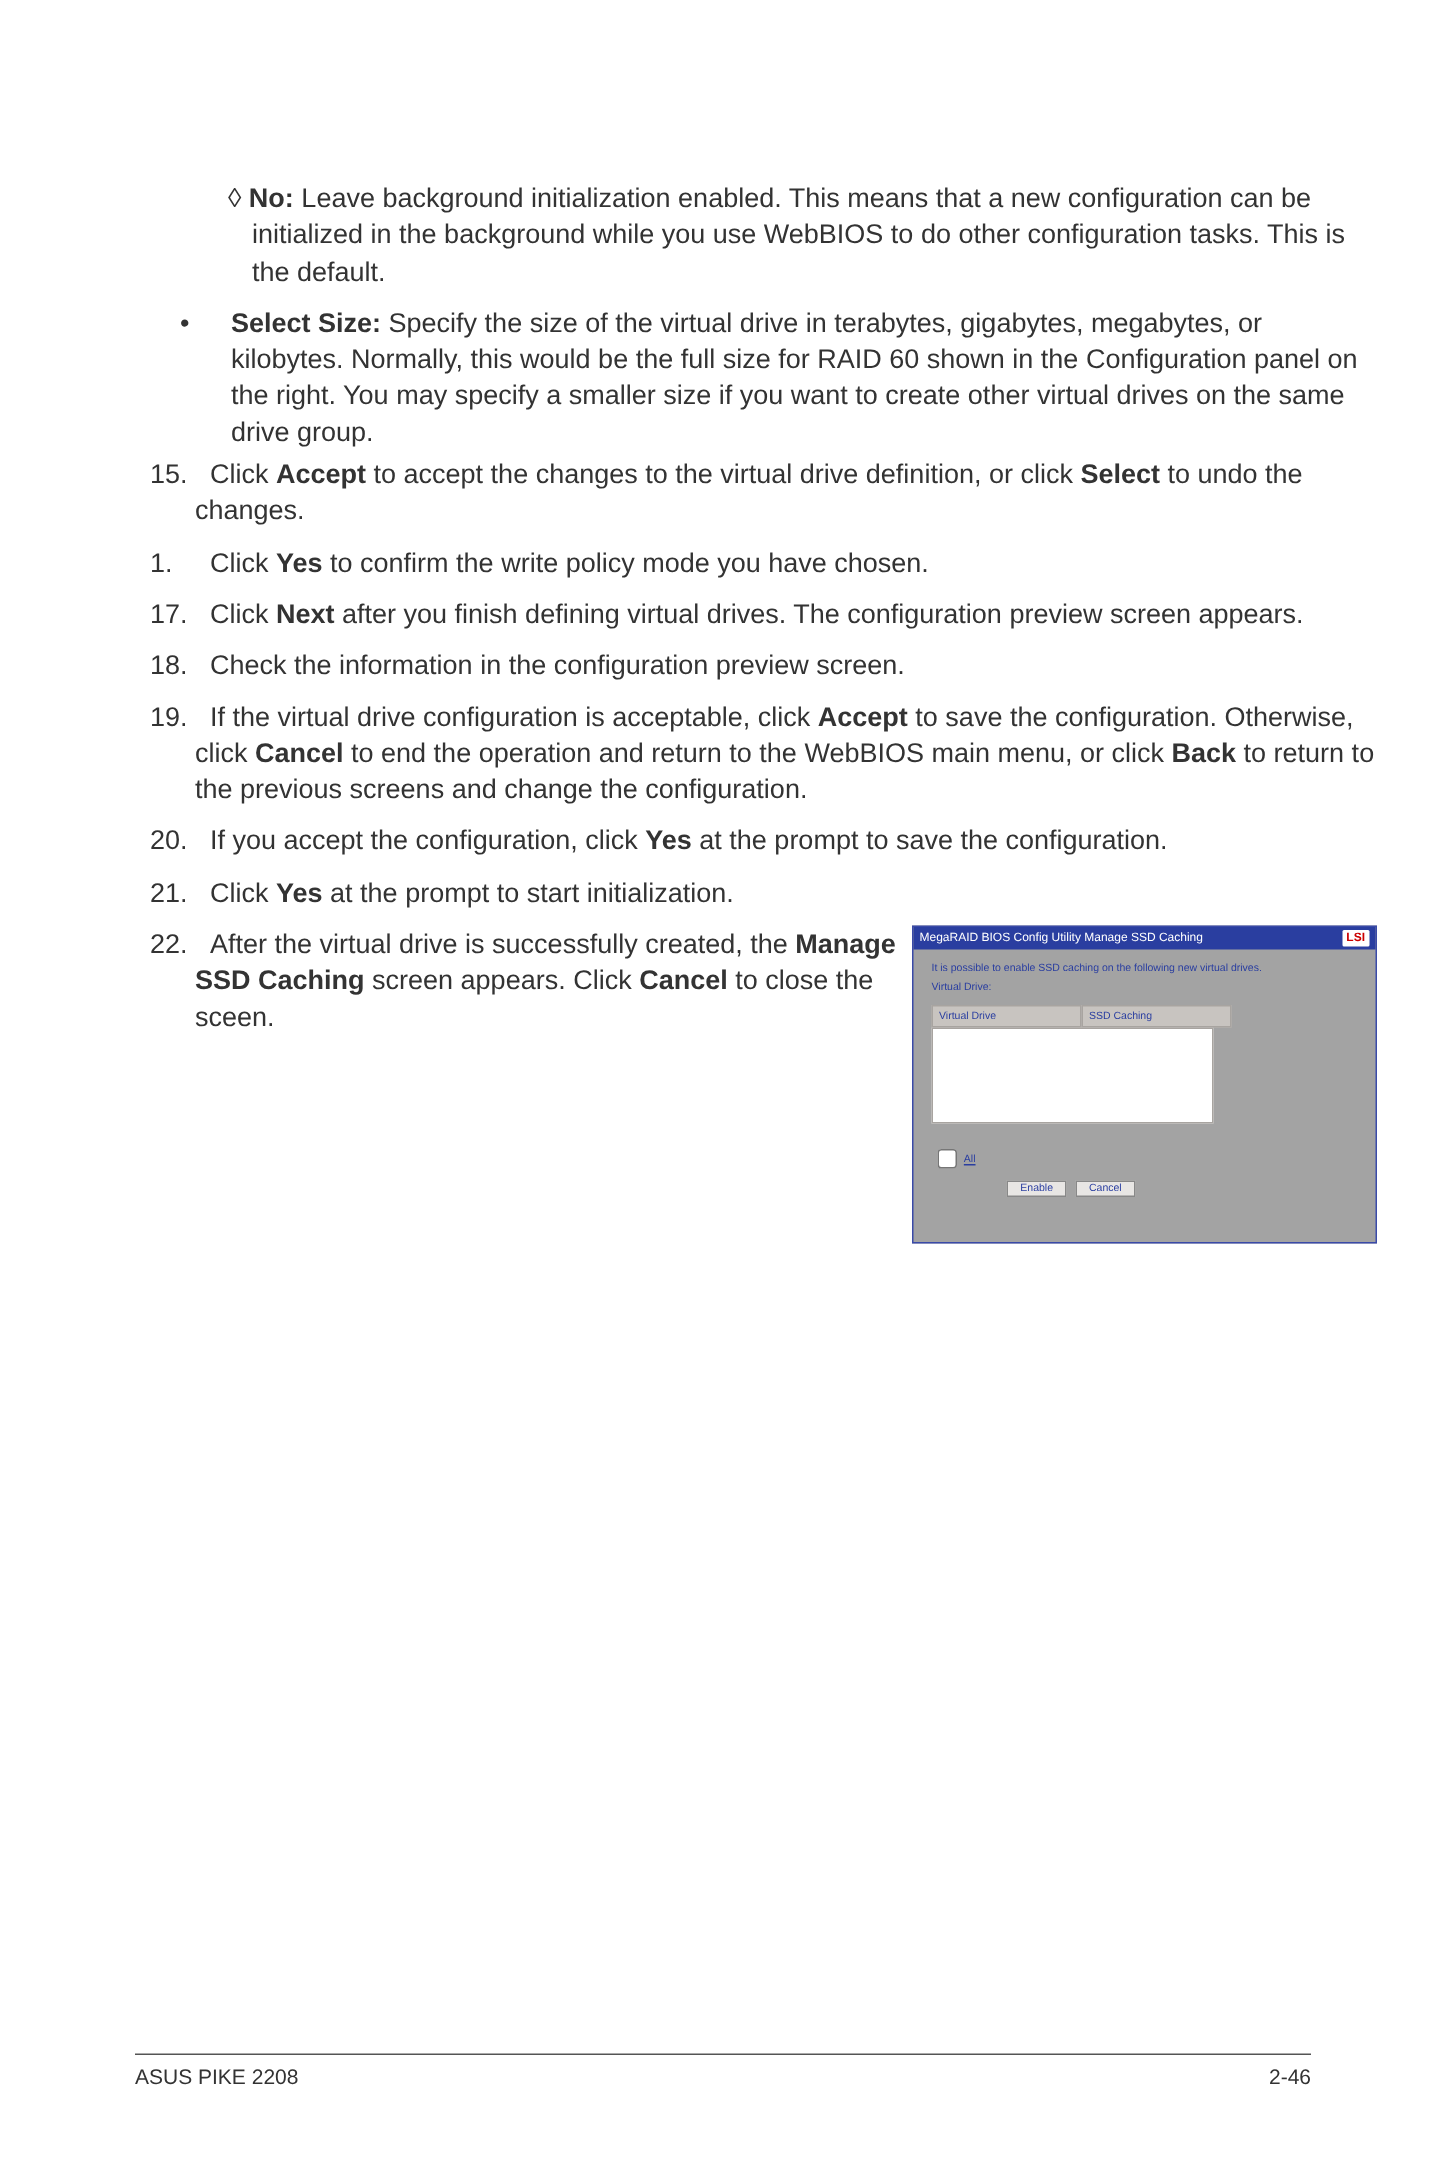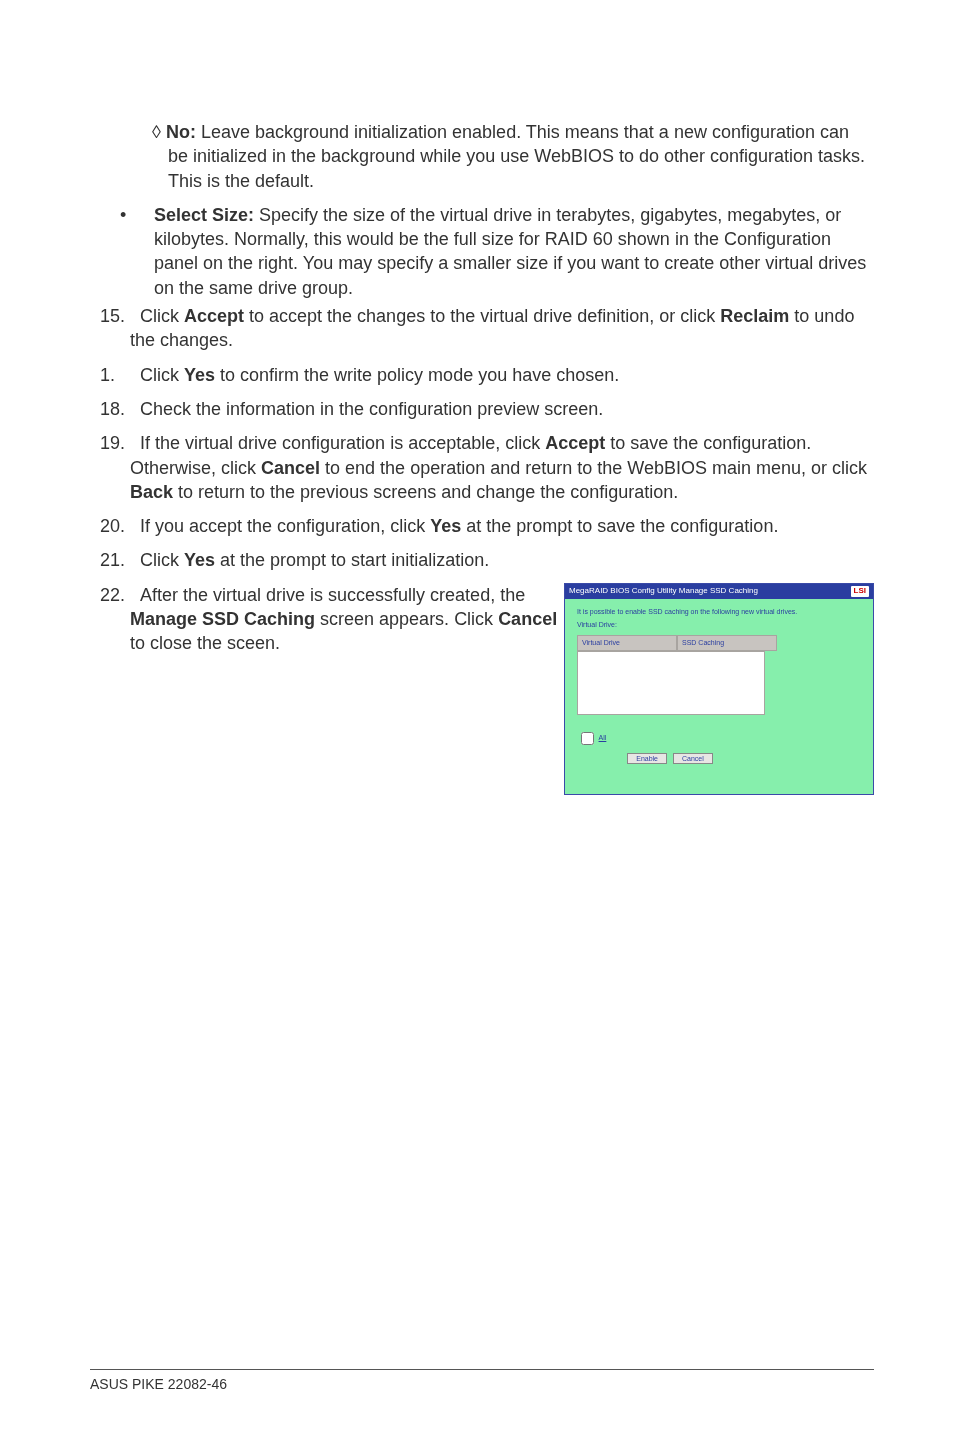--- a/index.html
+++ b/index.html
@@ -7,21 +7,21 @@
     padding: 0;
     background: #fff;
     font-family: Arial, Helvetica, sans-serif;
     color: #333;
     width: 954px;
     height: 1438px;
     box-sizing: border-box;
     position: relative;
   }
   .page {
-    padding: 120px 80px 0 90px;
+    padding: 120px 36px 0 90px;
     font-size: 18px;
     line-height: 1.35;
   }
   .indent-hang-sub2 {
     padding-left: 78px;
     text-indent: -16px;
     margin-bottom: 10px;
   }
   .bullet-dot {
     padding-left: 64px;
@@ -34,21 +34,21 @@
     text-indent: -40px;
     margin-bottom: 10px;
   }
   .num-item .num { display:inline-block; width:40px; text-indent:0;margin-left:10px; }
   .bold { font-weight: bold; }
   .flex-row { display:flex; align-items:flex-start; margin-bottom:10px;}
   .flex-row .text { flex:1; }
   .screenshot {
     width: 308px;
     height: 210px;
-    background: #86efac;
+    background: #a3a3a3;
     border: 1px solid #3a4aa8;
     font-size: 7px;
     position: relative;
     font-family: Verdana, sans-serif;
   }
   .ss-titlebar {
     background: #2a3ea0;
     color: #fff;
     padding: 2px 4px;
     font-size: 8px;
@@ -72,36 +72,38 @@
   .ss-btn { background:#e8e6e4; border:1px solid #888; padding:1px 8px; font-size:7px; color:#2a3ea0; margin:0 2px;}
   .footer {
     position:absolute;
     bottom: 46px;
     left: 90px;
     right: 80px;
     border-top: 1px solid #555;
     padding-top: 6px;
     font-size: 14px;
     display:flex;
+    justify-content: space-between;
   }
 </style>
 </head>
 <body>
 
 <div class="page">
 
   <div class="indent-hang-sub2">◊ <span class="bold">No:</span><span> Leave background initialization enabled. This means that a new configuration can be initialized in the background while you use WebBIOS to do other configuration tasks. This is the default.</span></div>
 
 
   <div class="bullet-dot"><span class="dot">•</span><span class="bold">Select Size:</span><span> Specify the size of the virtual drive in terabytes, gigabytes, megabytes, or kilobytes. Normally, this would be the full size for RAID 60 shown in the Configuration panel on the right. You may specify a smaller size if you want to create other virtual drives on the same drive group.</span></div>
 
-  <div class="num-item"><span class="num">15.</span><span>Click </span><span class="bold">Accept</span><span> to accept the changes to the virtual drive definition, or click </span><span class="bold">Reclaim</span><span> to undo the changes.</span></div>
+  <div class="num-item"><span class="num">15.</span><span>Click </span><span class="bold">Accept</span><span> to accept the changes to the virtual drive definition, or click </span><span class="bold">Select</span><span> to undo the changes.</span></div>
 
   <div class="num-item"><span class="num">1.</span><span>Click </span><span class="bold">Yes</span><span> to confirm the write policy mode you have chosen.</span></div>
 
+  <div class="num-item"><span class="num">17.</span><span>Click </span><span class="bold">Next</span><span> after you finish defining virtual drives. The configuration preview screen appears.</span></div>
 
   <div class="num-item"><span class="num">18.</span><span>Check the information in the configuration preview screen.</span></div>
 
   <div class="num-item"><span class="num">19.</span><span>If the virtual drive configuration is acceptable, click </span><span class="bold">Accept</span><span> to save the configuration. Otherwise, click </span><span class="bold">Cancel</span><span> to end the operation and return to the WebBIOS main menu, or click </span><span class="bold">Back</span><span> to return to the previous screens and change the configuration.</span></div>
 
   <div class="num-item"><span class="num">20.</span><span>If you accept the configuration, click </span><span class="bold">Yes</span><span> at the prompt to save the configuration.</span></div>
 
   <div class="num-item"><span class="num">21.</span><span>Click </span><span class="bold">Yes</span><span> at the prompt to start initialization.</span></div>
 
   <div class="flex-row">

